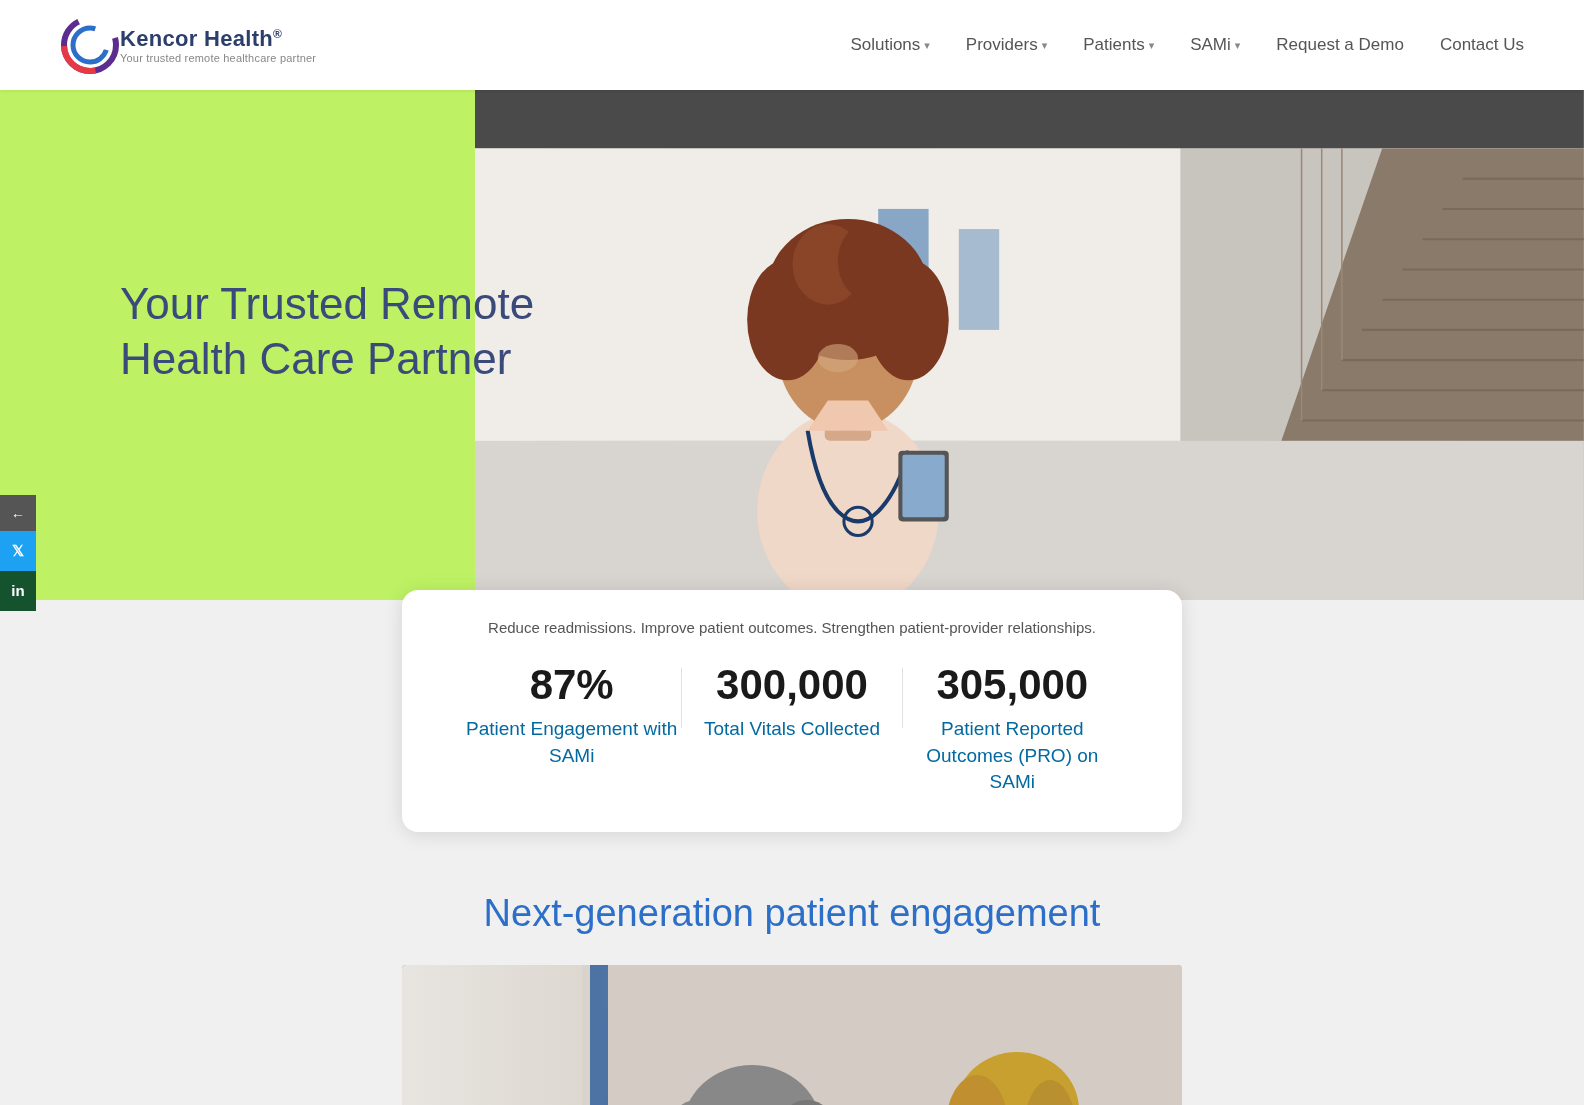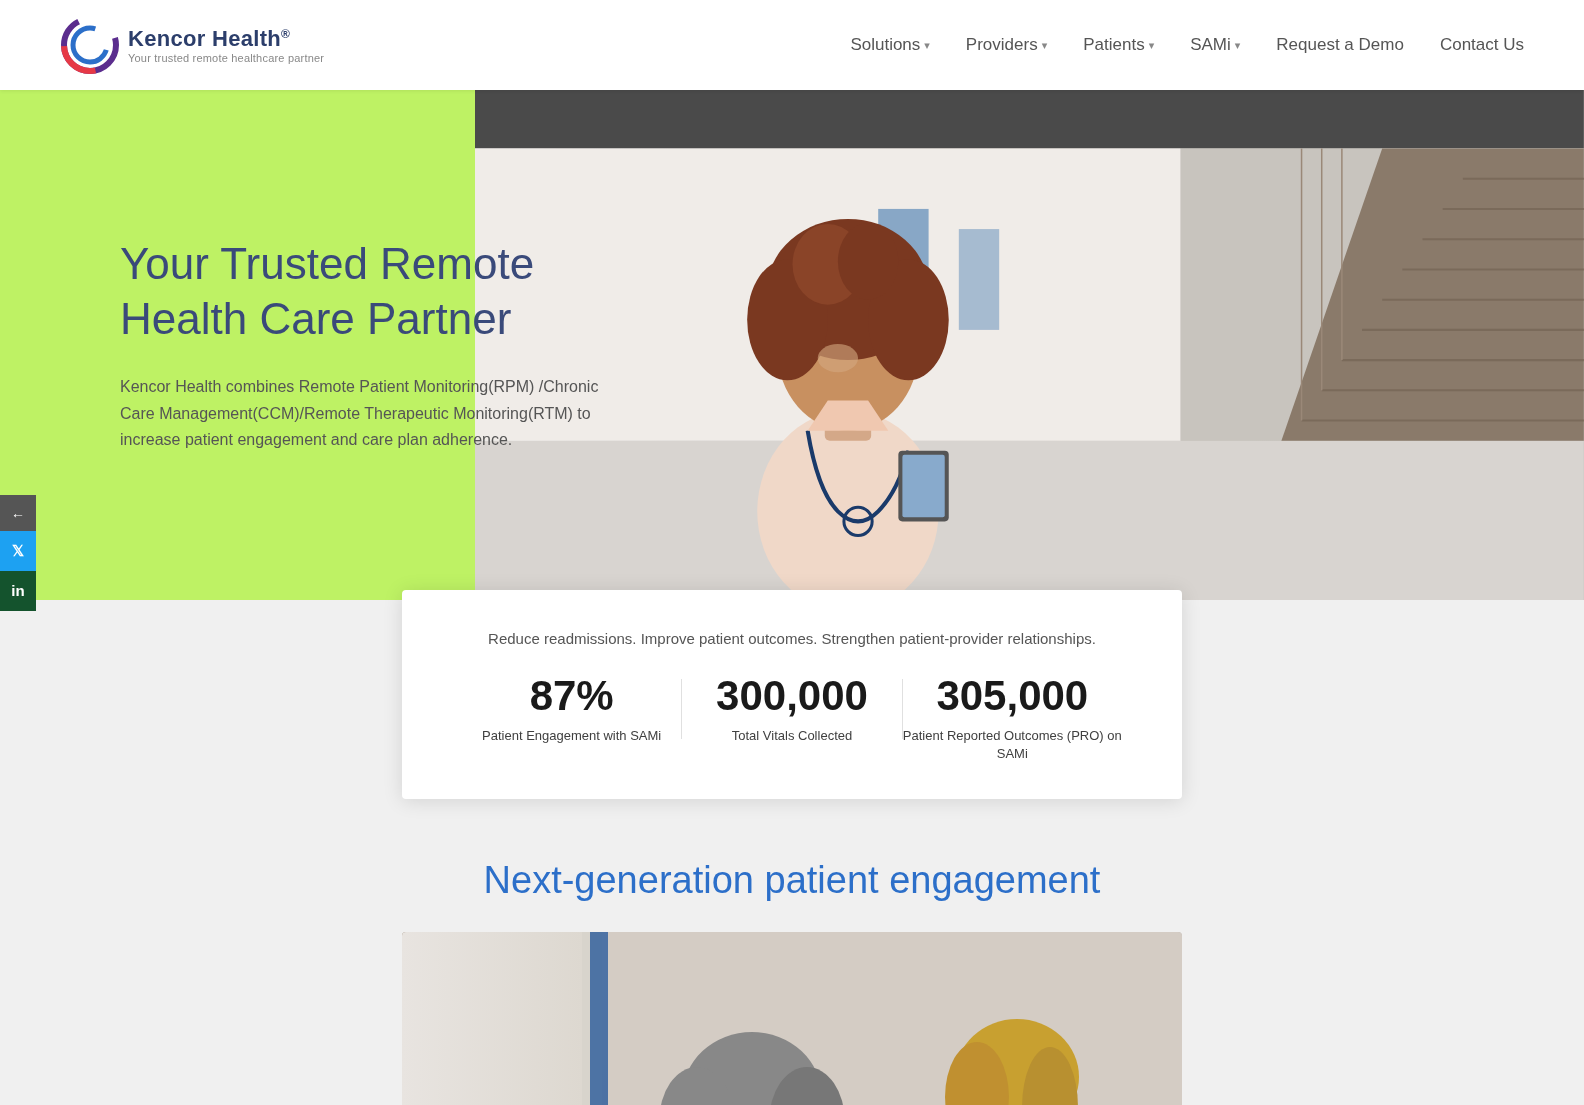--- a/index.html
+++ b/index.html
@@ -13,21 +13,21 @@
       align-items: center;
       justify-content: space-between;
       padding: 0 60px;
       box-shadow: 0 1px 4px rgba(0,0,0,0.08);
       position: relative;
       z-index: 10;
     }
     .logo-area {
       display: flex;
       align-items: center;
-      gap: 8px;
+      gap: 0;
     }
     .logo-icon {
       width: 60px;
       height: 60px;
     }
     .logo-text-block {
       display: flex;
       flex-direction: column;
     }
     .logo-name {
@@ -109,23 +109,23 @@
     .stats-container {
       display: flex;
       justify-content: center;
       padding: 0 260px;
       margin-top: -10px;
       position: relative;
       z-index: 6;
     }
     .stats-box {
       background: #fff;
-      border-radius: 4px;
+      border-radius: 16px;
       box-shadow: 0 2px 20px rgba(0,0,0,0.12);
-      padding: 40px 60px 36px;
+      padding: 29px 60px 36px;
       width: 100%;
       max-width: 780px;
     }
     .stats-tagline {
       text-align: center;
       font-size: 15px;
       color: #555;
       margin-bottom: 28px;
     }
     .stats-row {
@@ -139,22 +139,22 @@
       flex: 1;
     }
     .stat-number {
       font-size: 42px;
       font-weight: 700;
       color: #1a1a1a;
       line-height: 1;
       margin-bottom: 10px;
     }
     .stat-label {
-      font-size: 13px;
-      color: #404040;
+      font-size: 19px;
+      color: #0369a1;
       line-height: 1.4;
     }
     .stat-divider {
       width: 1px;
       height: 60px;
       background: #e0e0e0;
       margin-top: 4px;
     }
 
     
@@ -341,21 +341,20 @@
 
       <path d="M330,340 L350,310 L390,310 L410,340" fill="#f0c8b0"></path>
 
       <rect x="420" y="360" width="50" height="70" fill="#555" rx="4"></rect>
       <rect x="424" y="364" width="42" height="62" fill="#88aacc" rx="2"></rect>
     </svg>
   </div>
 
   <div class="hero-content">
     <h1 class="hero-title">Your Trusted Remote Health Care Partner</h1>
-    <p class="hero-desc">Kencor Health combines Remote Patient Monitoring(RPM) /Chronic Care Management(CCM)/Remote Therapeutic Monitoring(RTM) to increase patient engagement and care plan adherence.</p>
   </div>
 </section>
 
 <div class="stats-container">
   <div class="stats-box">
     <p class="stats-tagline">Reduce readmissions. Improve patient outcomes. Strengthen patient-provider relationships.</p>
     <div class="stats-row">
       <div class="stat-item">
         <div class="stat-number">87%</div>
         <div class="stat-label">Patient Engagement with SAMi</div>

